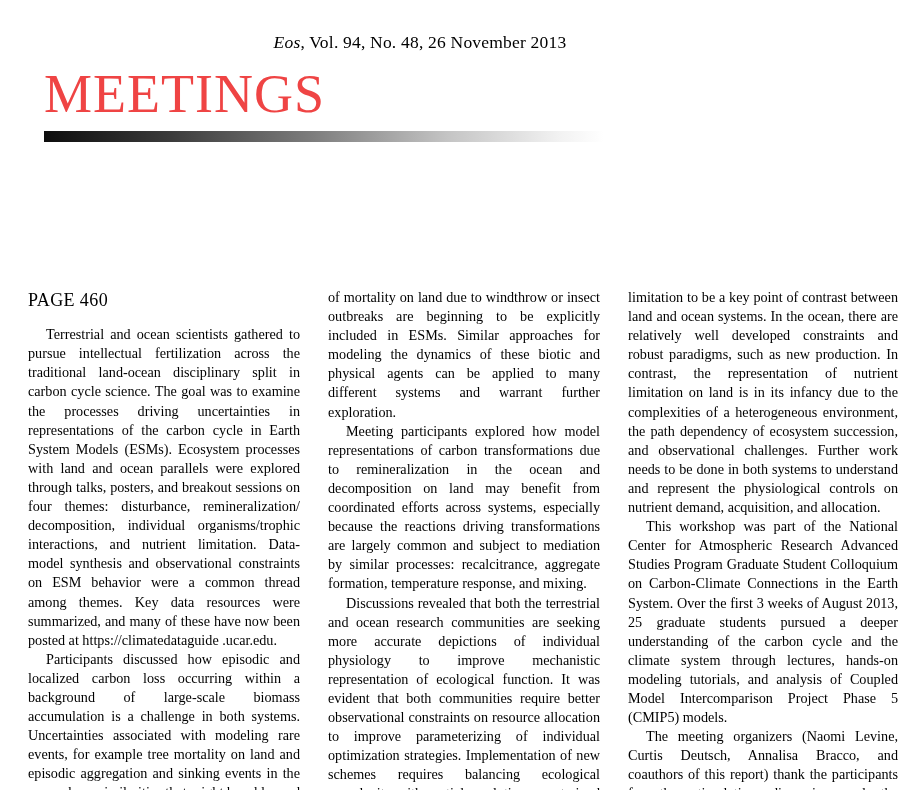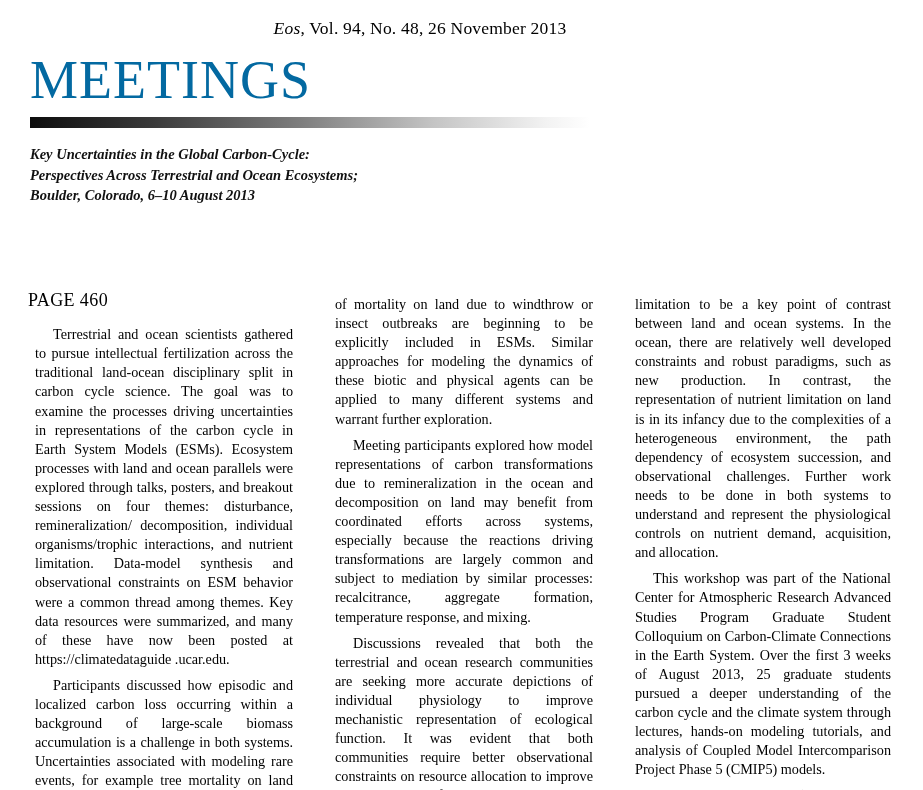--- a/index.html
+++ b/index.html
@@ -12,39 +12,39 @@
     height: 790px;
     font-family: "Liberation Serif", serif;
     color: #000000;
     overflow: hidden;
   }
   .page {
     position: relative;
     width: 840px;
     height: 790px;
     box-sizing: border-box;
-    padding: 2px;
+    padding: 16px;
   }
   .running-head {
     text-align: center;
     font-family: "Liberation Serif", serif;
     font-size: 17.5px;
     padding-top: 16px;
     letter-spacing: 0.2px;
   }
   .running-head .italic {
     font-style: italic;
   }
   .masthead {
     font-family: "Liberation Serif", serif;
     font-size: 54px;
     letter-spacing: 1px;
     margin: 14px 0 0 28px;
     line-height: 1.0;
-    color: #0369a1;
+    color: #ef4444;
   }
   .grad-rule {
     margin: 10px 0 0 28px;
     width: 560px;
     height: 11px;
     background: linear-gradient(to right, #0d0d0d 0%, #3a3a3a 22%, #7d7d7d 48%, #c4c4c4 72%, #f2f2f2 92%, #ffffff 100%);
   }
   .article-title {
     margin: 14px 0 0 28px;
     width: 580px;
@@ -80,21 +80,21 @@
   }
   .col.col-right {
     width: 270px;
   }
   .page-label {
     font-size: 18px;
     letter-spacing: 0.4px;
     margin-bottom: 13px;
   }
   .col p {
-    margin: 7px;
+    margin: 0;
     text-indent: 18px;
   }
   .col p.first {
     text-indent: 18px;
   }
   .col p.noindent {
     text-indent: 0;
   }
 </style>
 </head>
@@ -106,25 +106,20 @@
     <span class="italic">Eos</span><span>, Vol. 94, No. 48, 26 November 2013</span>
   </div>
 
   <div class="masthead">MEETINGS</div>
 
   <div class="grad-rule"></div>
 
   <div class="article-title">
   </div>
 
-  <div class="subtitle">
-    <div>Key Uncertainties in the Global Carbon-Cycle:</div>
-    <div>Perspectives Across Terrestrial and Ocean Ecosystems;</div>
-    <div>Boulder, Colorado, 6–10 August 2013</div>
-  </div>
 
   <div class="columns">
 
     <div class="col col-left">
       <div class="page-label">PAGE 460</div>
       <p class="first">Terrestrial and ocean scientists gathered to pursue intellectual fertilization across the traditional land-ocean disciplinary split in carbon cycle science. The goal was to examine the processes driving uncertainties in representations of the carbon cycle in Earth System Models (ESMs). Ecosystem processes with land and ocean parallels were explored through talks, posters, and breakout sessions on four themes: disturbance, remineralization/ decomposition, individual organisms/trophic interactions, and nutrient limitation. Data-model synthesis and observational constraints on ESM behavior were a common thread among themes. Key data resources were summarized, and many of these have now been posted at https://climatedataguide .ucar.edu.</p>
       <p>Participants discussed how episodic and localized carbon loss occurring within a background of large-scale biomass accumulation is a challenge in both systems.  Uncertainties associated with modeling rare events, for example tree mortality on land and episodic aggregation and sinking events in the ocean, have similarities that might be addressed through new mean field approaches. Effects</p>
     </div>
 
     <div class="col col-middle">

